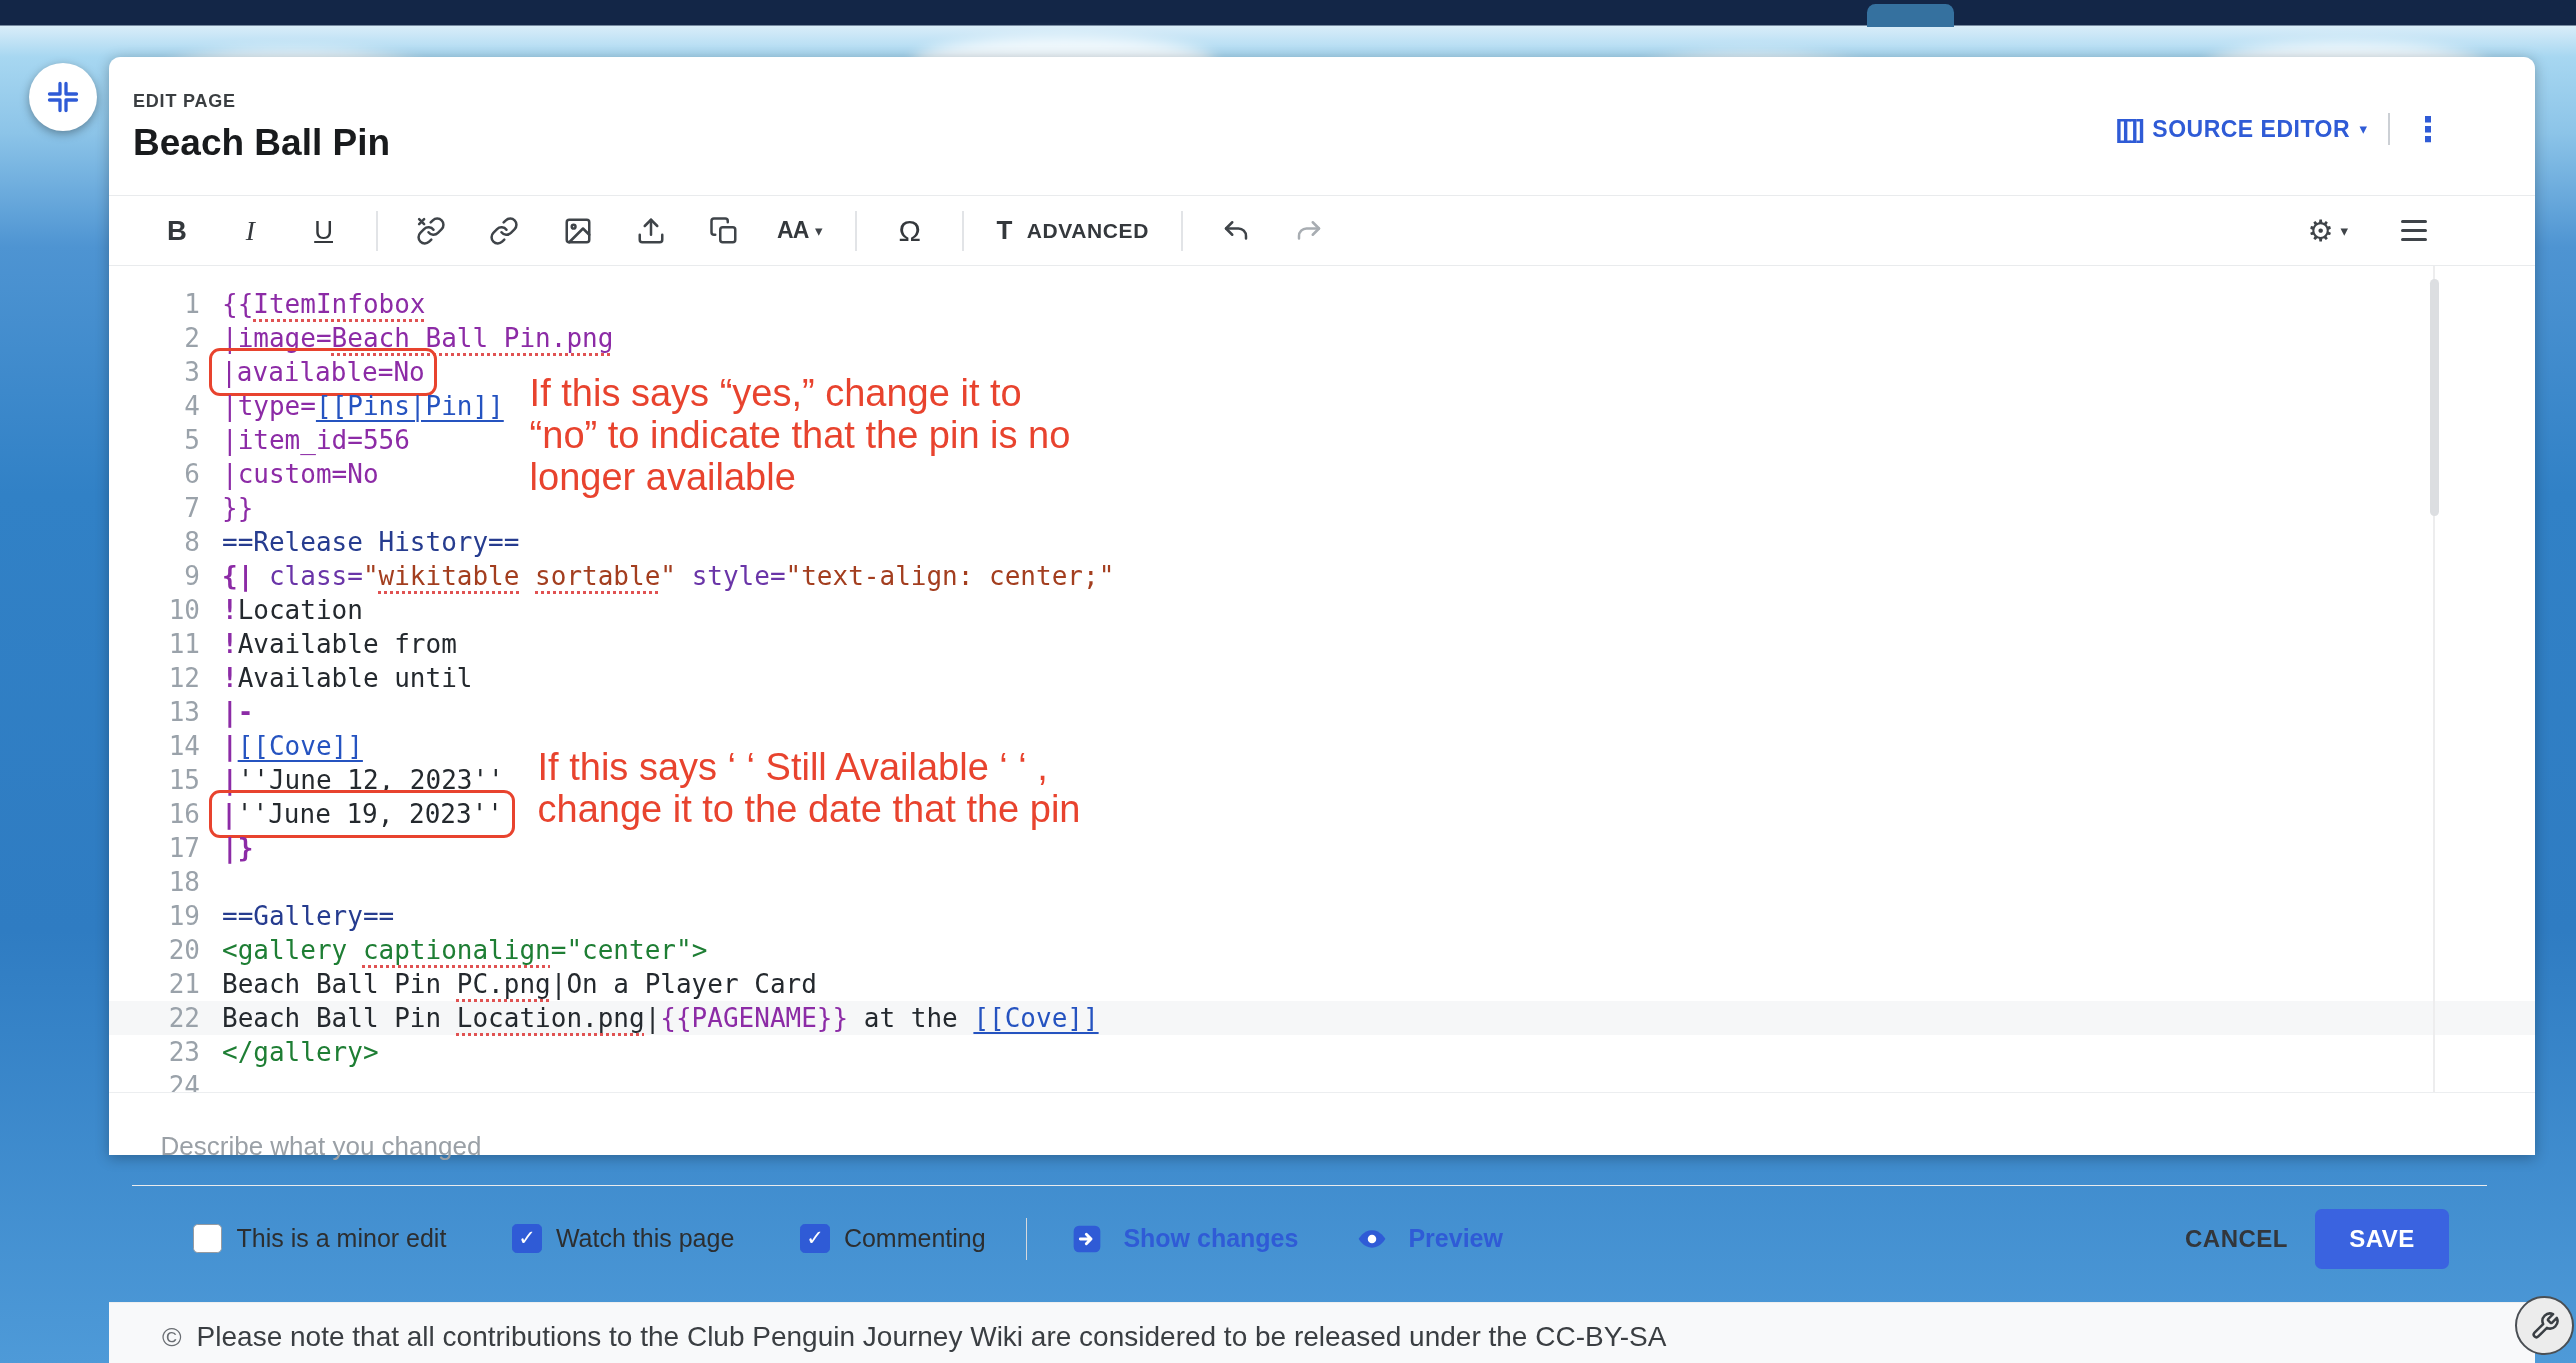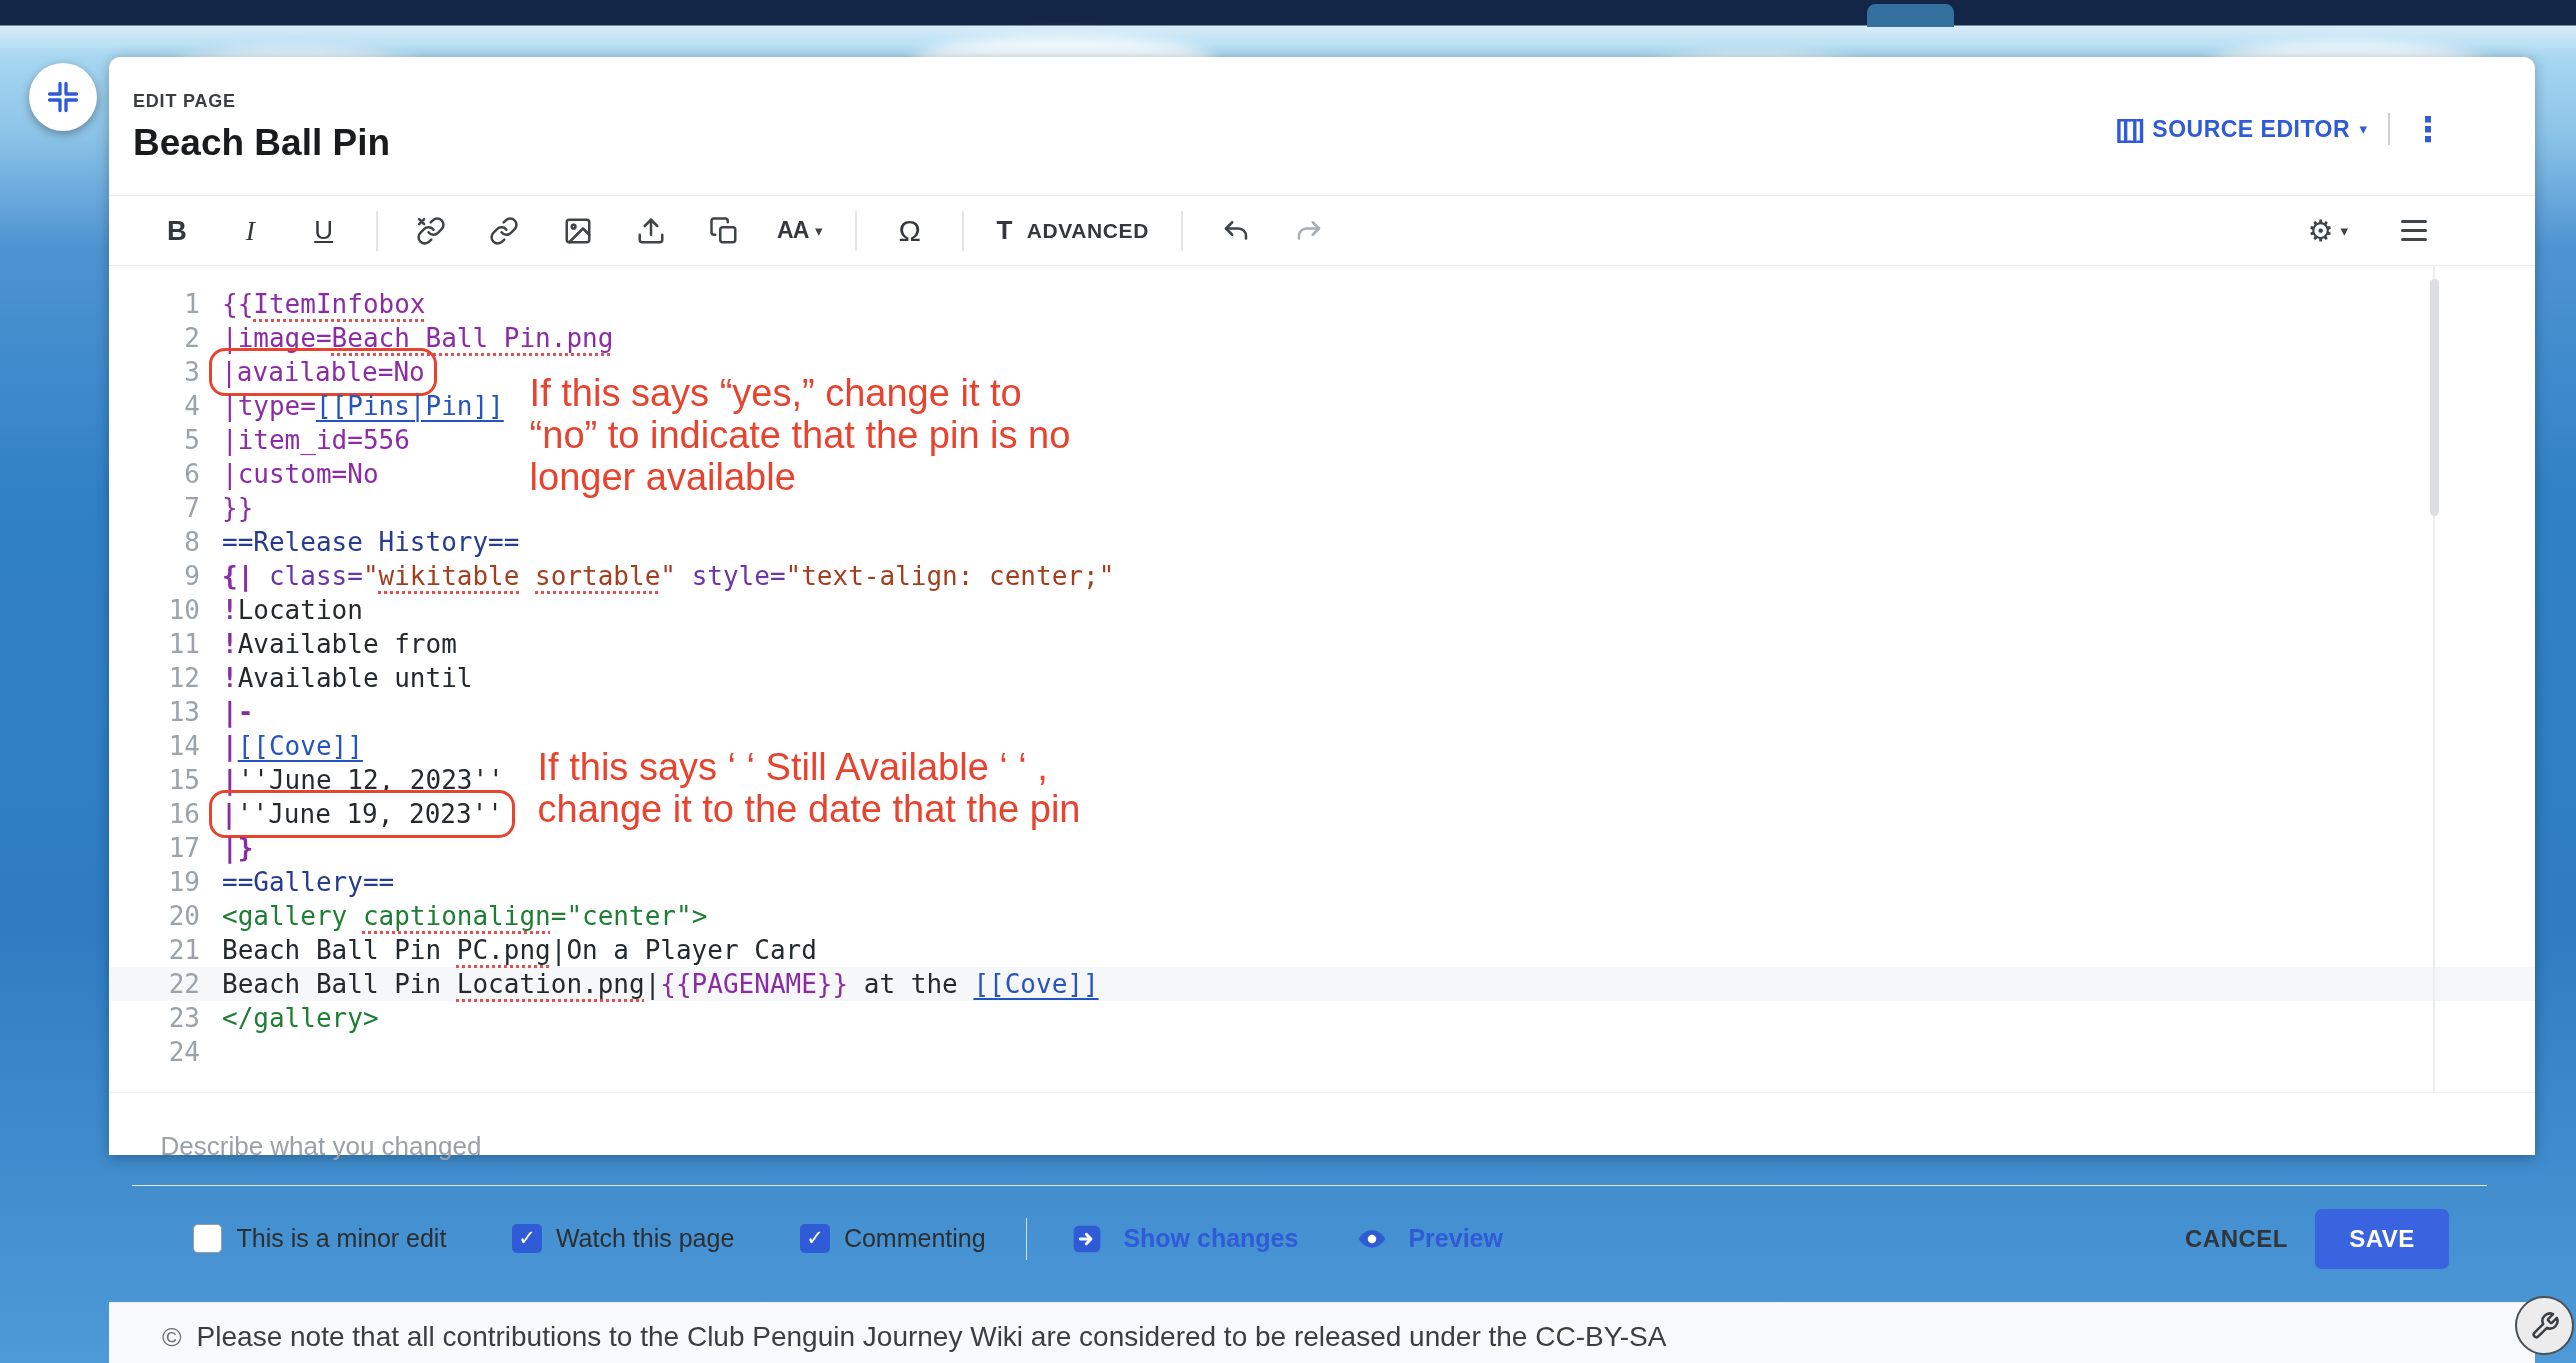--- a/index.html
+++ b/index.html
@@ -55,21 +55,21 @@
   .ln{width:91px;text-align:right;color:#9aa2aa;flex:none;}
   .lc{margin-left:22px;}
   .tpl{color:#8c2ba6;}
   .pipe{color:#8c2ba6;font-weight:bold;}
   .attr{color:#6a35a8;}
   .str{color:#a33e1f;}
   .tag{color:#1e7e34;}
   .hd{color:#263c8f;}
   .link{color:#2553c0;text-decoration:underline;text-decoration-thickness:1.9px;text-underline-offset:4.7px;}
   .sp{text-decoration:underline;text-decoration-style:dotted;text-decoration-color:#e05252;text-decoration-thickness:2.8px;text-underline-offset:5.7px;}
-  .redbox{display:inline-block;border:3.8px solid #e8432e;border-radius:16px;padding:3.8px 9.5px;margin:-7.6px -13.3px;}
+  .redbox{display:inline-block;border:3.8px solid #e8432e;border-radius:11px;padding:3.8px 9.5px;margin:-7.6px -13.3px;}
   .vline{position:absolute;right:100px;top:0;bottom:0;width:1.9px;background:#ededee;}
   .vthumb{position:absolute;right:96px;top:13.3px;width:9.5px;height:237px;background:#dcdee1;border-radius:4.7px;}
   .annots{position:absolute;left:0;top:0;width:100%;height:100%;pointer-events:none;}
   .annot{position:absolute;transform:translateX(-50%);color:#e8432e;font-family:"Liberation Sans",sans-serif;font-size:38px;line-height:42px;white-space:nowrap;}
 
   .summary{position:absolute;top:1051px;left:23px;width:2355px;height:78px;border:none;border-bottom:1.9px solid #e9ebed;background:transparent;outline:none;font-family:"Liberation Sans",sans-serif;font-size:26px;color:#33373c;padding:0 0 0 28.5px;box-sizing:border-box;}
   .summary::placeholder{color:#9aa0a6;}
 
   .controls{position:absolute;top:1151px;left:56px;right:86px;height:61px;display:flex;align-items:center;}
   .opt{display:flex;align-items:center;gap:14.2px;margin-right:38px;cursor:pointer;padding-left:28px;}
@@ -214,20 +214,21 @@
         <div class="cl"><span class="ln">8</span><span class="lc"><span class="hd">==Release History==</span></span></div>
         <div class="cl"><span class="ln">9</span><span class="lc"><span class="pipe">{|</span><span> </span><span class="attr">class=</span><span class="str">"</span><span class="str sp">wikitable</span><span class="str"> </span><span class="str sp">sortable</span><span class="str">"</span><span> </span><span class="attr">style=</span><span class="str">"text-align: center;"</span></span></div>
         <div class="cl"><span class="ln">10</span><span class="lc"><span class="pipe">!</span><span>Location</span></span></div>
         <div class="cl"><span class="ln">11</span><span class="lc"><span class="pipe">!</span><span>Available from</span></span></div>
         <div class="cl"><span class="ln">12</span><span class="lc"><span class="pipe">!</span><span>Available until</span></span></div>
         <div class="cl"><span class="ln">13</span><span class="lc"><span class="pipe">|-</span></span></div>
         <div class="cl"><span class="ln">14</span><span class="lc"><span class="pipe">|</span><span class="link">[[Cove]]</span></span></div>
         <div class="cl"><span class="ln">15</span><span class="lc"><span class="pipe">|</span><span>''June 12, 2023''</span></span></div>
         <div class="cl"><span class="ln">16</span><span class="lc"><span class="redbox"><span class="pipe">|</span><span>''June 19, 2023''</span></span></span></div>
         <div class="cl"><span class="ln">17</span><span class="lc"><span class="pipe">|}</span></span></div>
+        <div class="cl"><span class="ln">18</span><span class="lc"></span></div>
         <div class="cl"><span class="ln">19</span><span class="lc"><span class="hd">==Gallery==</span></span></div>
         <div class="cl"><span class="ln">20</span><span class="lc"><span class="tag">&lt;gallery </span><span class="tag sp">captionalign</span><span class="tag">=</span><span class="tag">"center"</span><span class="tag">&gt;</span></span></div>
         <div class="cl"><span class="ln">21</span><span class="lc"><span>Beach Ball Pin </span><span class="sp">PC.png</span><span>|On a Player Card</span></span></div>
         <div class="cl active"><span class="ln">22</span><span class="lc"><span>Beach Ball Pin </span><span class="sp">Location.png</span><span>|</span><span class="tpl">{{PAGENAME}}</span><span> at the </span><span class="link">[[Cove]]</span></span></div>
         <div class="cl"><span class="ln">23</span><span class="lc"><span class="tag">&lt;/gallery&gt;</span></span></div>
         <div class="cl"><span class="ln">24</span><span class="lc"></span></div>
       </div>
     <div class="vline"></div>
     <div class="vthumb"></div>
     <div class="annots">

